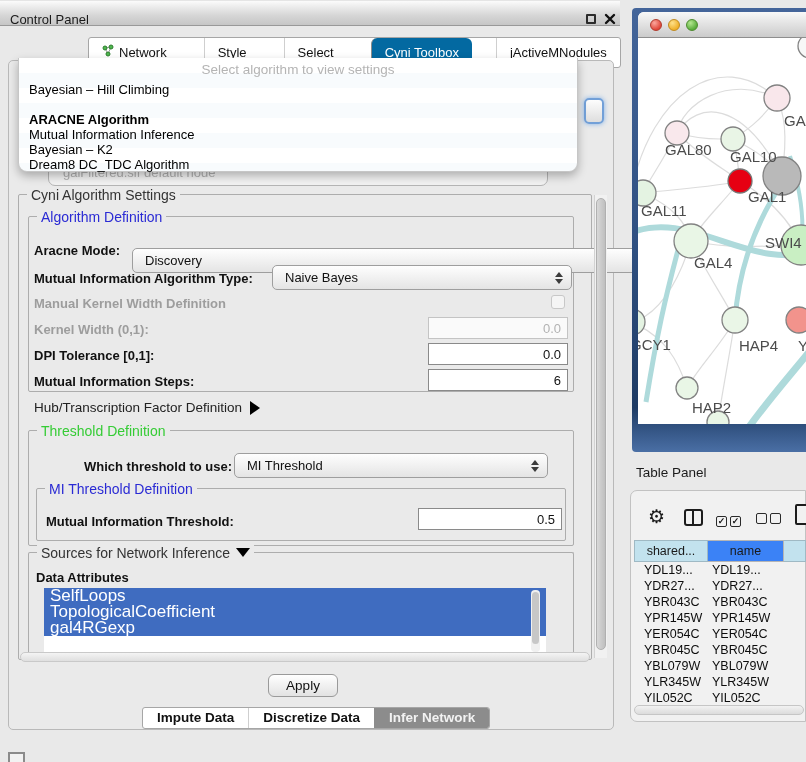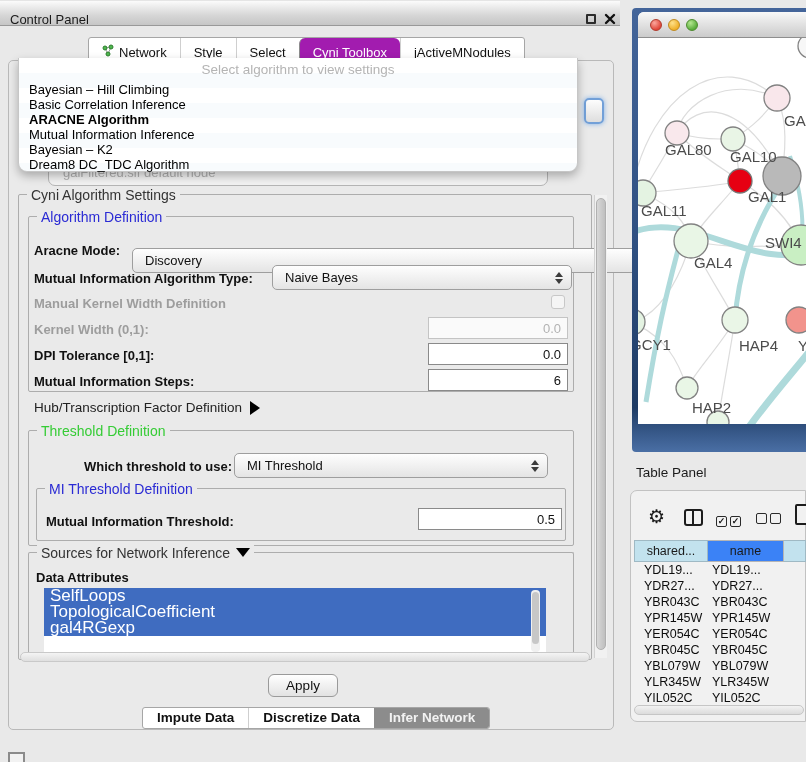--- a/index.html
+++ b/index.html
@@ -9,24 +9,24 @@
 
   
   .cp-titlebar { left:0; top:6; width:620px; height:26px;
     background:linear-gradient(180deg,#fbfbfb,#d6d6d6 60%,#c6c6c6);
     border-top:1px solid #e5e5e5; border-bottom:1px solid #999; }
   .cp-title { left:10px; top:11px; font-size:13px; color:#1b1b1b; }
   .float-btn { right:24px; top:13px; width:10px; height:10px; border:2px solid #2b2b2b; border-radius:1px; position:absolute; }
   .close-btn { right:4px; top:12px; position:absolute; width:12px; height:12px; }
 
   .tabbar { left:88px; top:37px; height:31px; display:flex; background:#fff;
-    border:1px solid #a6a6a6; border-radius:3px; overflow:hidden; }
+    border:1px solid #a6a6a6; border-radius:3px; overflow:hidden;gap:24px; }
   .tab { padding:0 13px; line-height:19px; font-size:13px; color:#111; border-left:1px solid #cfcfcf; display:flex; align-items:center; gap:5px; white-space:nowrap; }
   .tab:first-child { border-left:none; }
-  .tab.active { background:#a21caf; color:#fff; border-left:1px solid #8c8c8c;border-radius:6px; }
+  .tab.active { background:#0369a1; color:#fff; border-left:1px solid #8c8c8c;border-radius:6px; }
 
   .main-panel { left:8px; top:60px; width:606px; height:670px; background:#eaeaea;
     border:1px solid #b9b9b9; border-radius:5px; }
 
   
   .popup { left:18px; top:58px; width:560px; height:114px; background:#fff;
     border:1px solid #c6c6c6; border-top:none; border-radius:0 0 9px 9px;
     box-shadow:0 4px 10px rgba(0,0,0,.28); z-index:50;
     background-image:repeating-linear-gradient(180deg,#ffffff 0 15px,#f8fbfd 15px 30px); }
   .popup-header { left:0; top:4px; width:100%; text-align:center; color:#b4b4b4; font-size:13.5px; position:absolute; }
@@ -161,21 +161,20 @@
 </div>
 
 <div class="abs main-panel"></div>
 
 <div class="abs hidden-combo">galFiltered.sif default node</div>
 <div class="abs hidden-stepper"></div>
 
 <div class="abs popup">
   <div class="popup-header">Select algorithm to view settings</div>
   <div class="popup-item" style="top:24px">Bayesian – Hill Climbing</div>
-  <div class="popup-item" style="top:39px">Basic Correlation Inference</div>
   <div class="popup-item bold" style="top:54px">ARACNE Algorithm</div>
   <div class="popup-item" style="top:69px">Mutual Information Inference</div>
   <div class="popup-item" style="top:84px">Bayesian – K2</div>
   <div class="popup-item" style="top:99px">Dream8 DC_TDC Algorithm</div>
 </div>
 
 <div class="gbox" style="left:18px; top:194px; width:574px; height:466px;">
   <span class="glabel dark">Cyni Algorithm Settings</span>
 </div>
 

